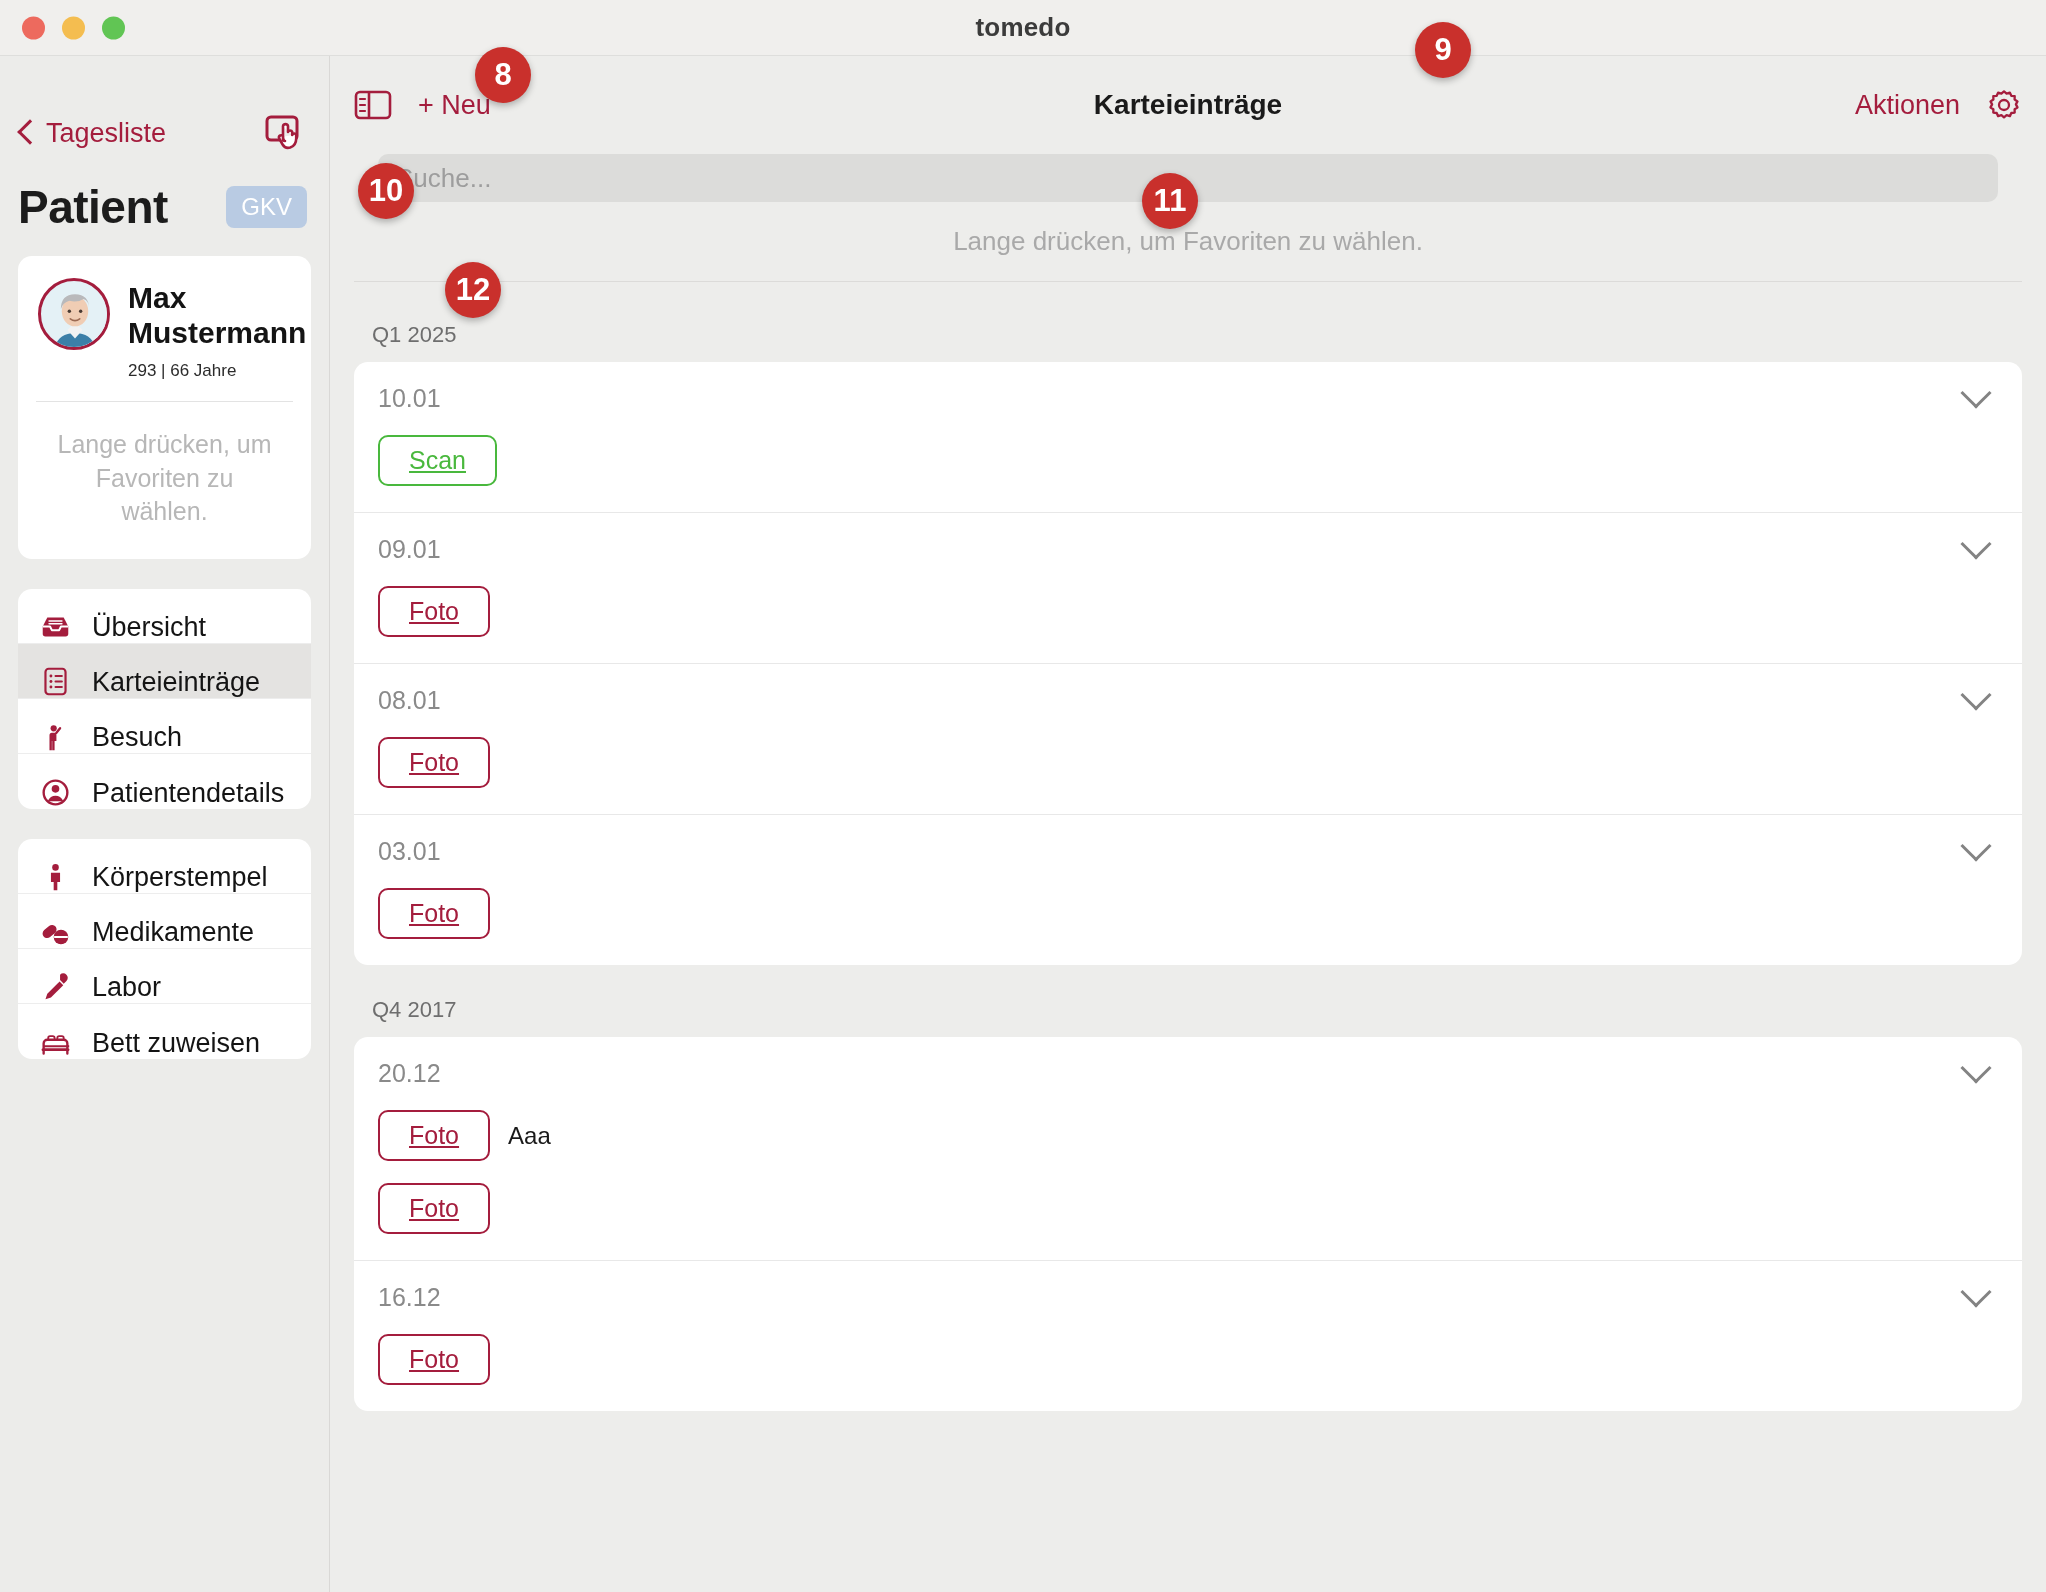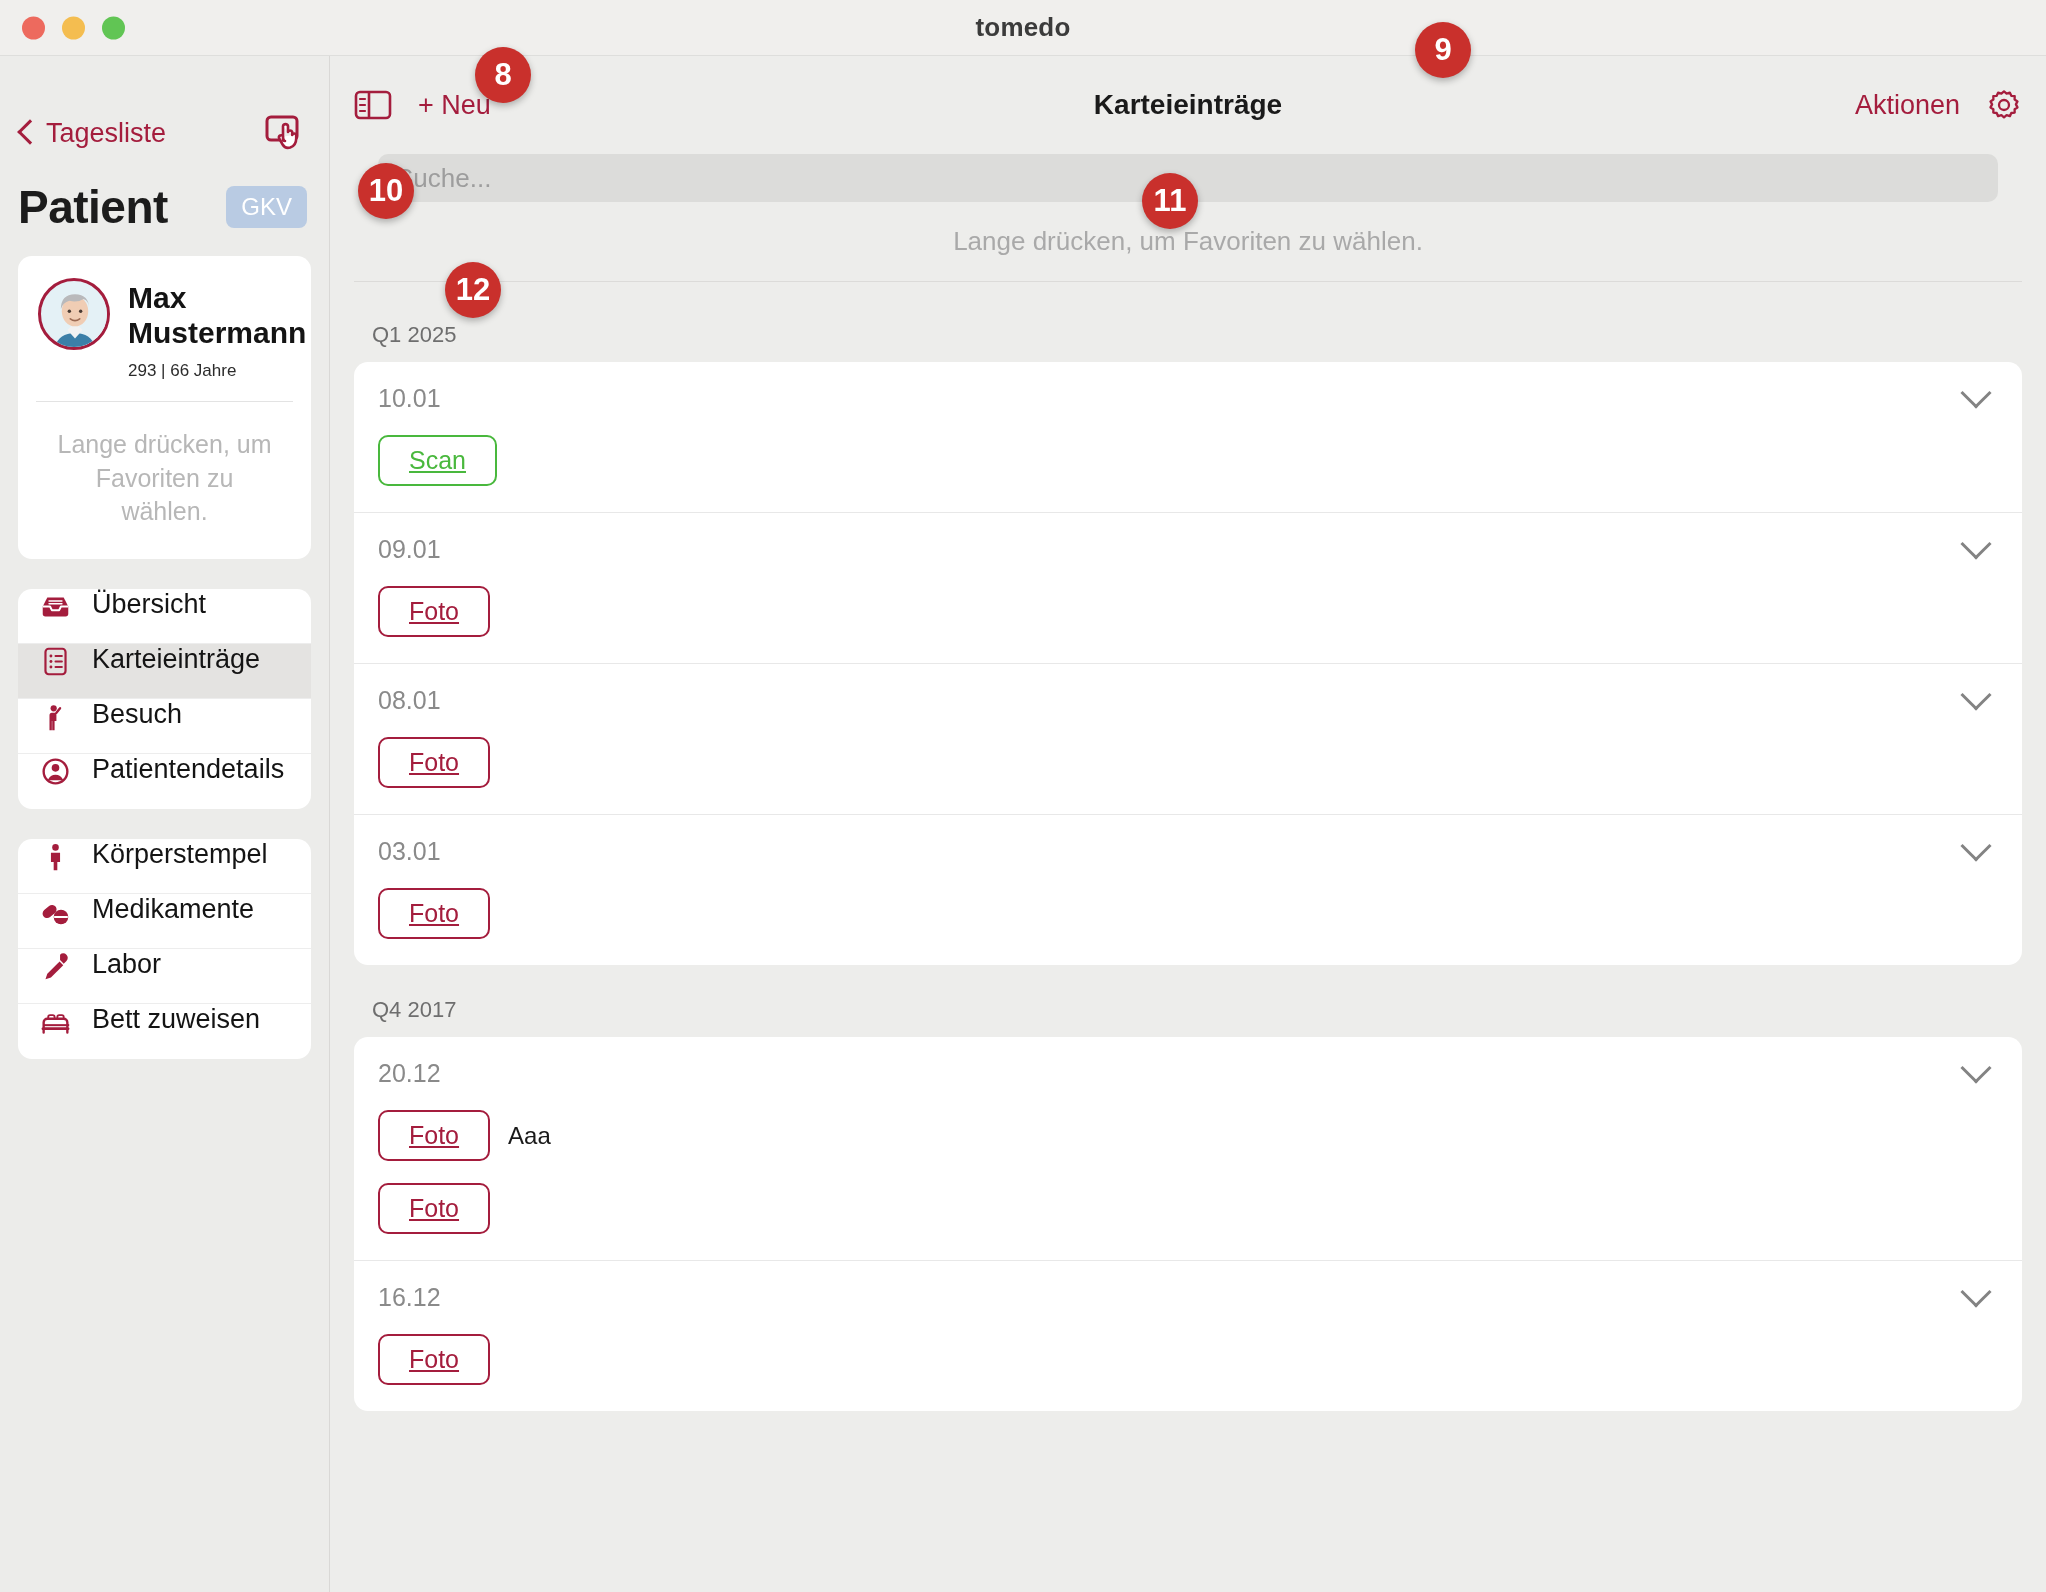--- a/index.html
+++ b/index.html
@@ -63,21 +63,21 @@
   .pat-name { font-size: 30px; font-weight: bold; color: #141414; line-height: 1.18; }
   .pat-sub { font-size: 17px; color: #2b2b2b; margin-top: 10px; }
   .pat-divider { height: 1px; background: #e3e3e3; margin: 0 18px; }
   .fav-hint {
     color: #b7b7b7; font-size: 25px; text-align: center;
     padding: 26px 34px 30px 34px; line-height: 1.35;
   }
 
   .nav-group { background: #fff; border-radius: 14px; margin-top: 30px; overflow: hidden; }
   .nav-item {
-    display: flex; align-items: flex-start; gap: 20px;
+    display: flex; align-items: flex-end; gap: 20px;
     padding: 0 20px; height: 55px; cursor: pointer;
     border-bottom: 1px solid #ededed; position: relative;
   }
   .nav-item:last-child { border-bottom: none; }
   .nav-item.active { background: #e4e3e1; }
   .nav-label { font-size: 27px; color: #141414; }
   .nav-icon { width: 34px; height: 34px; display: flex; align-items: center; justify-content: center; flex: 0 0 34px; }
 
   
   .main { flex: 1; background: #ededeb; display: flex; flex-direction: column; min-width: 0; position: relative; gap: 8px; }

